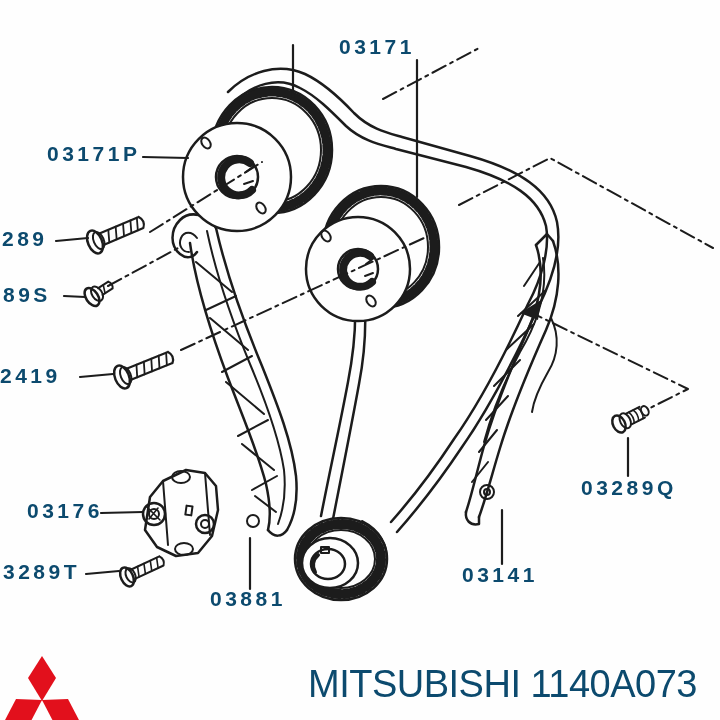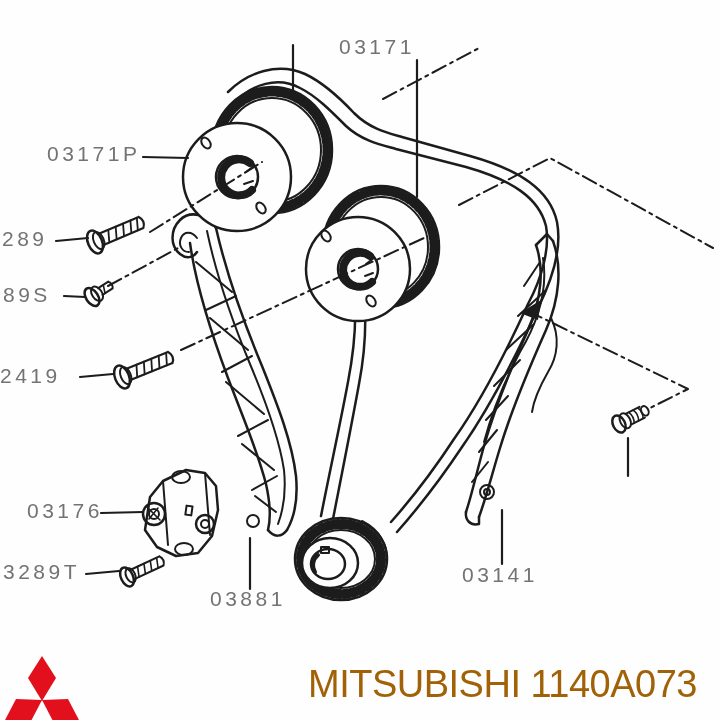--- a/index.html
+++ b/index.html
@@ -1,22 +1,22 @@
 <!DOCTYPE html>
 <html><head>
 <meta charset="utf-8">
 <style>
   html,body{margin:0;padding:0;background:#ffffff;}
   #stage{position:relative;width:720px;height:720px;background:#fefefe;overflow:hidden;
          font-family:"Liberation Sans",sans-serif;}
   svg{position:absolute;inset:0;display:block;}
-  .plabel{position:absolute;font-size:21px;font-weight:400;letter-spacing:3.5px;
-          color:#737373;white-space:nowrap;line-height:22px;}
+  .plabel{position:absolute;font-size:21px;font-weight:700;letter-spacing:3.5px;
+          color:#0c4a6e;white-space:nowrap;line-height:22px;}
   .brand{position:absolute;left:308px;top:663px;font-size:38px;font-weight:400;
-         letter-spacing:-0.5px;color:#a16207;white-space:nowrap;}
+         letter-spacing:-0.5px;color:#0c4a6e;white-space:nowrap;}
 </style>
 </head>
 <body>
 
 <div id="stage">
 
 <svg width="720" height="720" viewBox="0 0 720 720" fill="none" stroke="#1c1c1c" stroke-width="2.5" stroke-linecap="round" stroke-linejoin="round">
 
   <g>
     <path d="M 228,92 C 248,72 278,62 305,74 C 322,82 338,96 354,113 C 370,129 388,133 402,137 L 470,156 C 520,170 550,190 557,222 C 562,248 552,280 538,308 C 516,356 492,404 462,447 C 442,477 420,506 397,532"></path>
@@ -165,16 +165,17 @@
 
 <div class="plabel" style="left:339px;top:36px">03171</div>
 <div class="plabel" style="left:47px;top:143px">03171P</div>
 <div class="plabel" style="left:2px;top:228px">289</div>
 <div class="plabel" style="left:3px;top:284px">89S</div>
 <div class="plabel" style="left:0px;top:365px">2419</div>
 <div class="plabel" style="left:27px;top:500px">03176</div>
 <div class="plabel" style="left:3px;top:561px">3289T</div>
 <div class="plabel" style="left:210px;top:588px">03881</div>
 <div class="plabel" style="left:462px;top:564px">03141</div>
+<div class="plabel" style="left:581px;top:477px">03289Q</div>
 
 <div class="brand">MITSUBISHI 1140A073</div>
 
 </div>
 
 </body></html>

